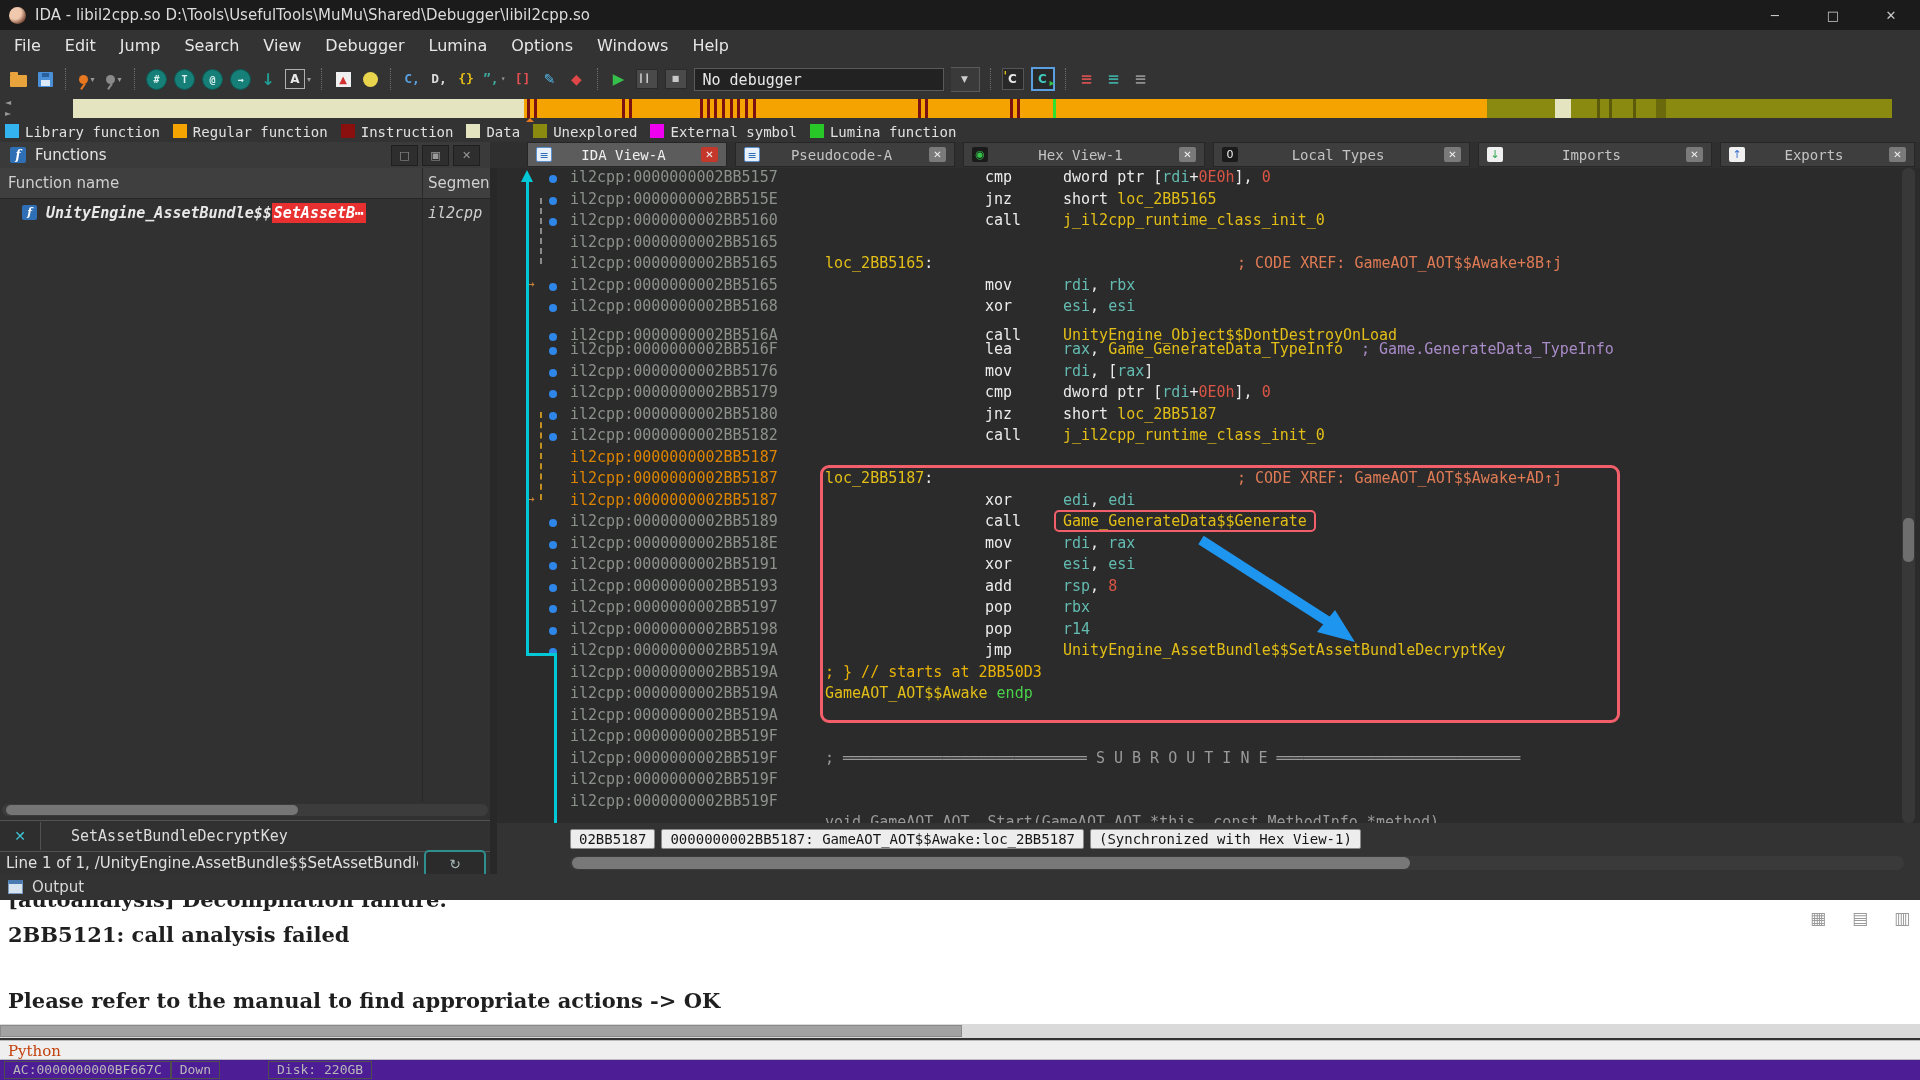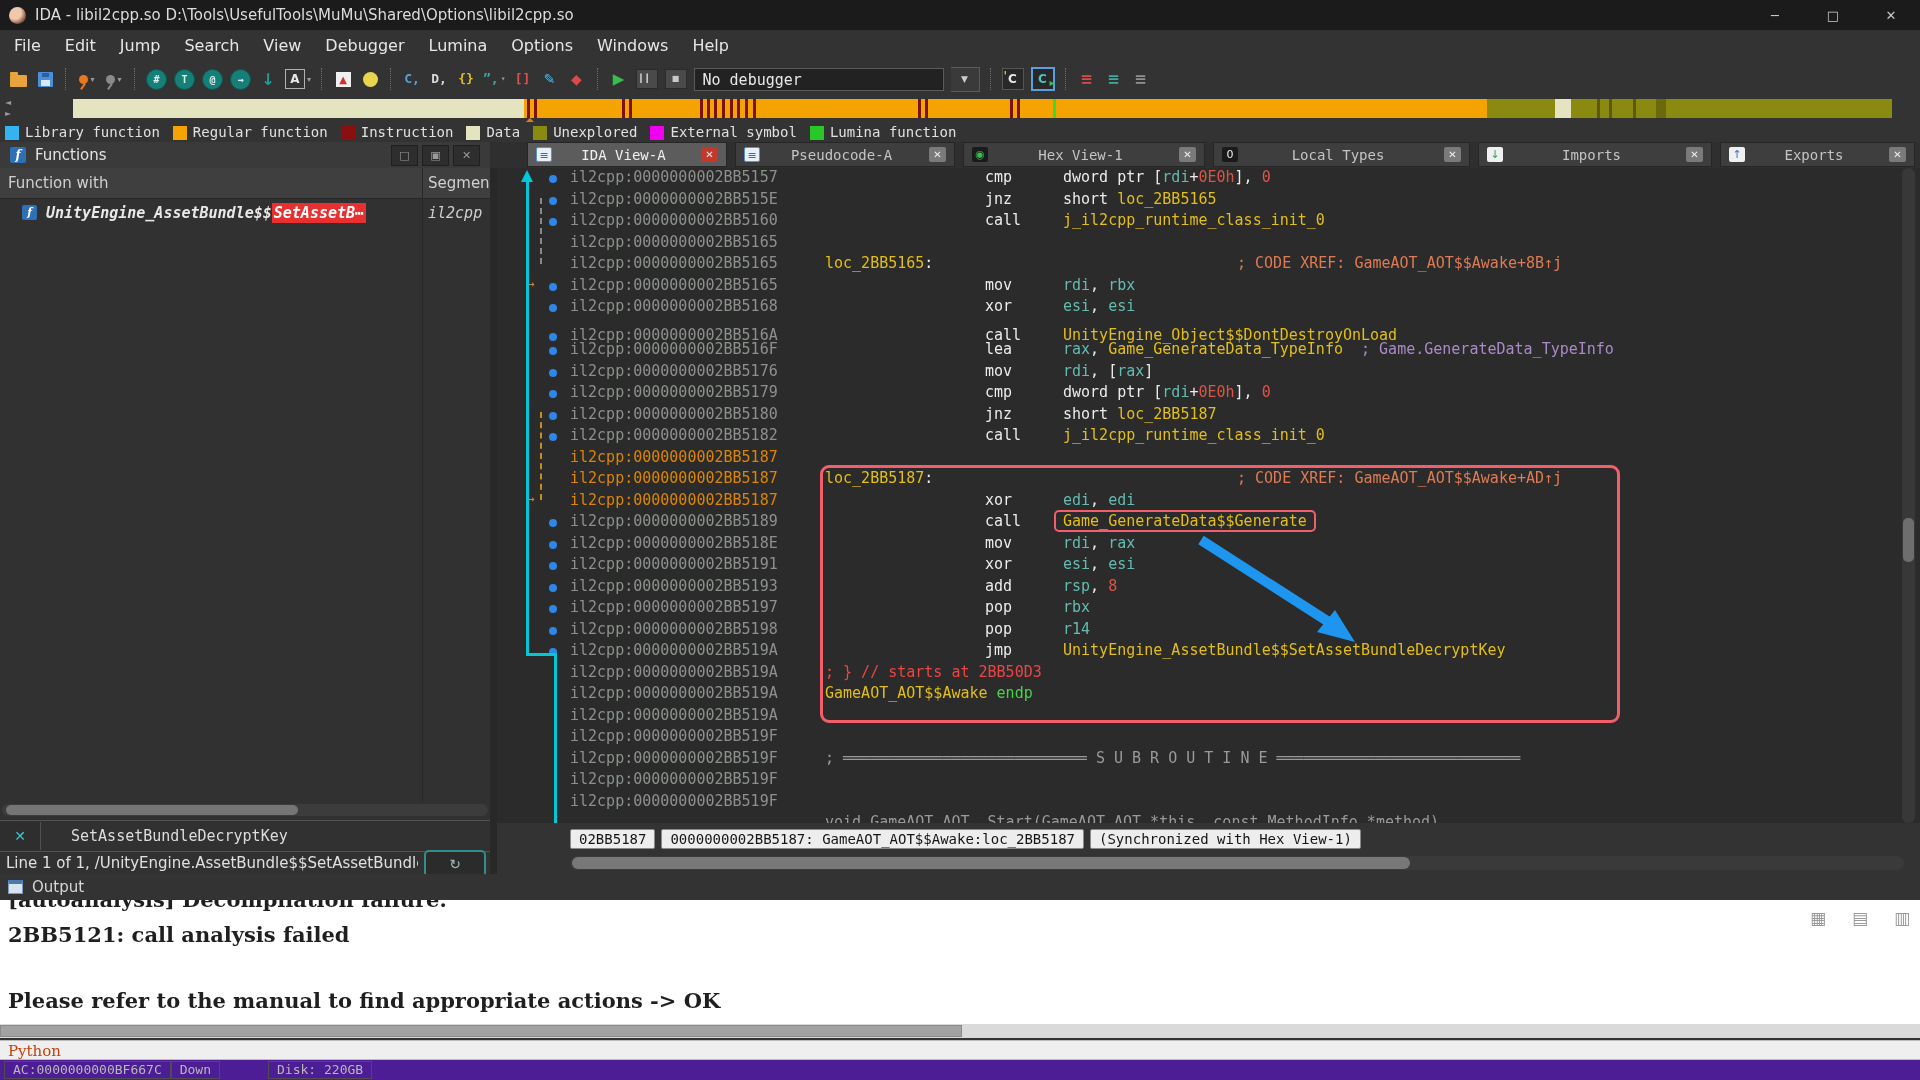--- a/index.html
+++ b/index.html
@@ -48,21 +48,21 @@
   .ic-crun::after{content:"\25B8";color:#35c04a;position:absolute;right:-2px;bottom:-4px;font-size:10px}
   .ic-rows{font:bold 15px/24px "DejaVu Sans",sans-serif}
   
   #navrow{left:0;top:96px;width:1920px;height:26px;background:#333}
   .navarr{position:absolute;color:#9a9a9a;font-size:8px;left:5px}
   #band{position:absolute;left:73px;top:3px;width:1819px;height:19px;background:#f5a300;overflow:hidden}
   .bseg{position:absolute;top:0;height:19px}
   #bandmarker{position:absolute;top:22px;width:0;height:0;border-left:5px solid transparent;border-right:5px solid transparent;border-bottom:5px solid #e87820}
   
   #legend{left:0;top:122px;width:1920px;height:20px;background:#333;display:flex;align-items:center;padding-left:5px;box-sizing:border-box}
-  .lgitem{display:flex;align-items:flex-end;margin-right:13px}
+  .lgitem{display:flex;align-items:flex-start;margin-right:13px}
   .lgsw{width:14px;height:14px;margin-right:6px}
   .lglabel{color:#e0e0e0;font:14px "DejaVu Sans Mono",monospace}
   
   #tabstrip{left:0;top:142px;width:1920px;height:26px;background:#2f2f2f}
   #fnheader{position:absolute;left:0;top:0;width:490px;height:26px;background:#3a3a3a;display:flex;align-items:center}
   #fnico{width:16px;height:16px;background:#2e6fb5;color:#fff;font:italic bold 12px/16px "DejaVu Serif",serif;text-align:center;margin-left:10px;border-radius:2px}
   #fnlabel{color:#e4e4e4;font-size:15px;margin-left:9px}
   #fnbtns{margin-left:auto;margin-right:10px;display:flex;gap:4px}
   .ptb{width:25px;height:19px;background:#2e2e2e;border:1px solid #1f1f1f;color:#9a9a9a;font:11px/19px "DejaVu Sans",sans-serif;text-align:center}
   #tabs{position:absolute;left:497px;top:0;width:1423px;height:26px}
@@ -105,21 +105,21 @@
   .drow{position:absolute;left:0;width:100%;height:22px;line-height:22px;font:15px "DejaVu Sans Mono",monospace;white-space:pre}
   .gjmp{position:absolute;left:30px;color:#ce8436;font-size:13px}
   .gdot{position:absolute;left:52px;top:7px;width:8px;height:8px;border-radius:50%;background:#2e86e8}
   .daddr{position:absolute;left:73px;color:#8c918c}
   .haddr{color:#dd8500}
   .dlbl{position:absolute;left:328px}
   .dmn{position:absolute;left:488px;color:#ececec}
   .dops{position:absolute;left:566px}
   .dcmt{position:absolute;left:740px}
   .w{color:#ececec}.r{color:#63bbb1}.n{color:#d95545}.y{color:#e2be17}.x{color:#de7b55}
-  .p{color:#a98bc8}.k{color:#ef4444}.g{color:#4bd24b}.gy{color:#9a9a9a}
+  .p{color:#a98bc8}.k{color:#eab308}.g{color:#4bd24b}.gy{color:#9a9a9a}
   .boxed{border:2px solid #f25f6b;border-radius:5px;padding:0 7px;margin-left:-9px}
   #cyanline1{position:absolute;left:29px;top:14px;width:3px;height:474px;background:#00c8d7}
   #cyanarrow{position:absolute;left:24px;top:2px;width:0;height:0;border-left:6px solid transparent;border-right:6px solid transparent;border-bottom:12px solid #00c8d7}
   #cyanline2{position:absolute;left:29px;top:485px;width:31px;height:3px;background:#00c8d7}
   #cyanline3{position:absolute;left:57px;top:485px;width:3px;height:170px;background:#00c8d7}
   #dashA{position:absolute;left:43px;top:30px;height:66px;border-left:2px dashed #8a8a8a}
   #dashB{position:absolute;left:43px;top:244px;height:88px;border-left:2px dashed #c09020}
   #annobox{position:absolute;left:323px;top:297px;width:794px;height:252px;border:3px solid #f25f6b;border-radius:9px}
   #vscroll{left:1902px;top:168px;width:13px;height:655px;background:#383838;border-radius:6px}
   #vthumb{position:absolute;left:1px;top:350px;width:11px;height:44px;background:#6e6e6e;border-radius:5px}
@@ -145,21 +145,21 @@
   
   #annoarrow{position:absolute;left:690px;top:360px;pointer-events:none}
 </style>
 </head>
 <body>
 
 <div id="stage">
 
   <div id="titlebar" class="abs">
     <div id="appicon"></div>
-    <div id="wtitle">IDA - libil2cpp.so D:\Tools\UsefulTools\MuMu\Shared\Options\libil2cpp.so</div>
+    <div id="wtitle">IDA - libil2cpp.so D:\Tools\UsefulTools\MuMu\Shared\Debugger\libil2cpp.so</div>
     <div id="wbtns">
       <div class="wbtn">─</div>
       <div class="wbtn">□</div>
       <div class="wbtn close">✕</div>
     </div>
   </div>
 
   <div id="menubar" class="abs">
     <span class="mitem">File</span>
     <span class="mitem">Edit</span>
@@ -347,21 +347,21 @@
       <div class="tab" style="left:1223px;width:195px">
         <span class="tico ico-exp"></span>
         <span class="tlabel">Exports</span>
         <span class="tx"></span>
       </div>
     </div>
   </div>
 
   <div id="fnpanel" class="abs">
     <div id="fncolhdr">
-      <span class="colh" style="left:8px">Function with</span>
+      <span class="colh" style="left:8px">Function name</span>
       <span class="colh" style="left:428px">Segment</span>
     </div>
     <div id="coldiv"></div>
     <div id="fnrow">
       <span id="fnrowico">f</span>
       <span class="fname" style="margin-left:9px">UnityEngine_AssetBundle$$</span>
         <span class="fname hl">SetAssetB⋯</span>
       <span id="fnseg">il2cpp</span>
     </div>
     <div id="fnhscroll">

